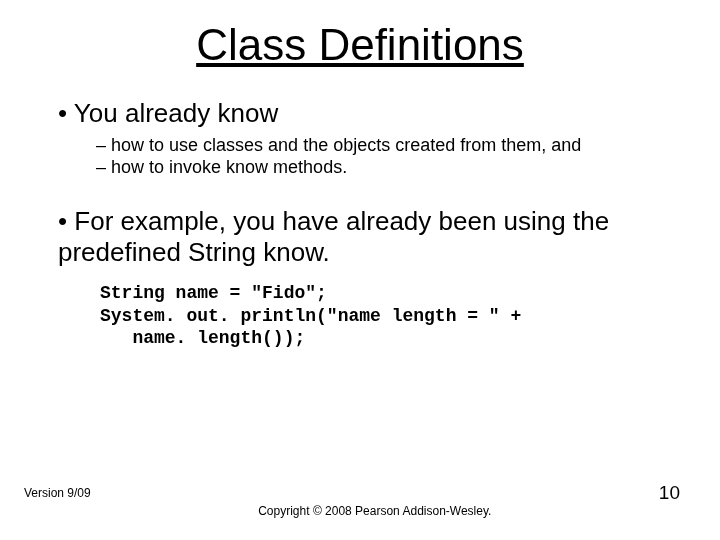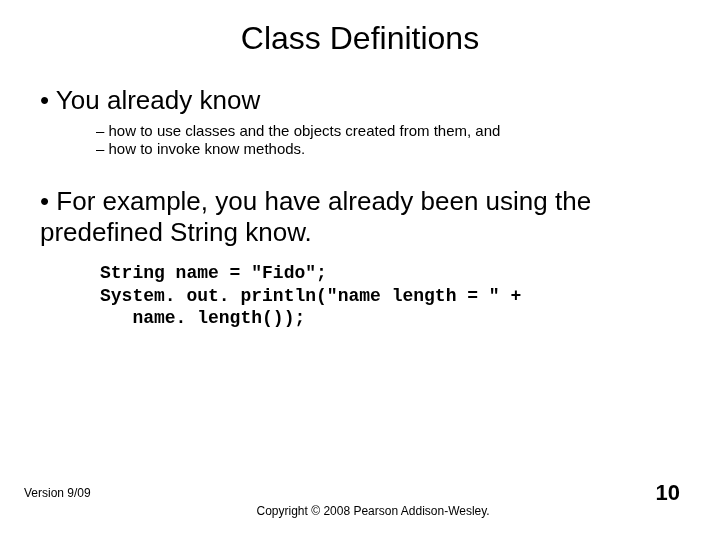--- a/index.html
+++ b/index.html
@@ -7,33 +7,35 @@
       width: 720px;
       height: 540px;
       background: #fff;
       font-family: Arial, Helvetica, sans-serif;
       color: #000;
       position: relative;
       padding: 20px 40px 0 40px;
     }
     .title {
       text-align: center;
-      font-size: 32px;
+      font-size: 44px;
       font-weight: 400;
       margin-bottom: 28px;
+      text-decoration: underline;
     }
     .bullet-1 {
       font-size: 26px;
+      margin-left: 18px;
       margin-bottom: 6px;
     }
     .bullet-1::before {
       content: "• ";
     }
     .bullet-2 {
-      font-size: 15px;
+      font-size: 18px;
       margin-left: 56px;
       text-indent: -16px;
       padding-left: 16px;
       line-height: 1.2;
     }
     .bullet-2::before {
       content: "– ";
     }
     .spacer { height: 28px; }
     .inline-code {
@@ -57,22 +59,21 @@
       justify-content: space-between;
       align-items: center;
       font-size: 12px;
     }
     .footer-center {
       text-align: center;
       flex: 1;
       margin-top: 36px;
     }
     .footer-right {
-      font-size: 22px;
-      font-weight: bold;
+      font-size: 19px;
     }
   </style>
 </head>
 <body>
 
 <h1 class="title">Class Definitions</h1>
 
 <div class="bullet-1">You already know</div>
 <div class="bullet-2">how to use classes and the objects created from them, and</div>
 <div class="bullet-2">how to invoke know methods.</div>

